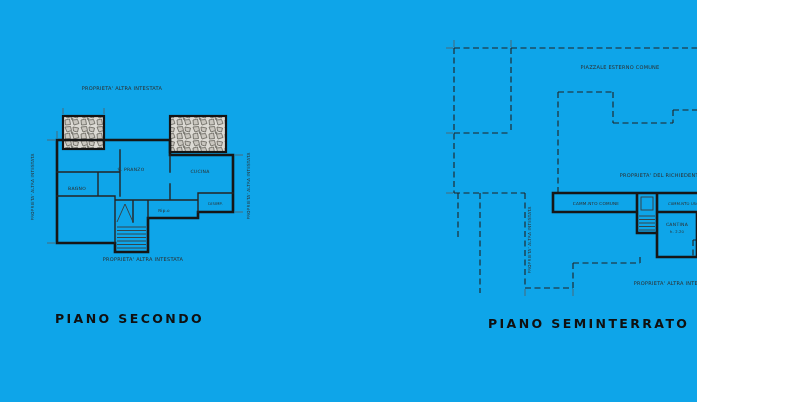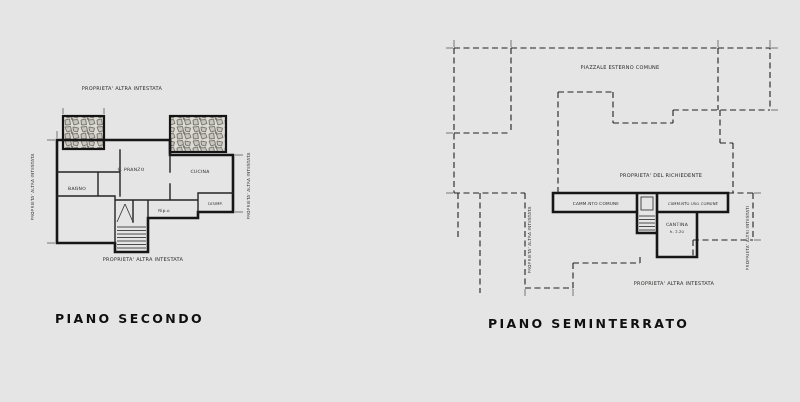--- a/index.html
+++ b/index.html
@@ -1,18 +1,19 @@
 <!DOCTYPE html>
 <html><head>
 <meta charset="utf-8">
 <style>
   html,body{margin:0;padding:0;background:#ffffff;}
   .canvas{
-    position:relative;width:800px;height:402px;background:#e5e5e5;overflow:hidden;
+    position:relative;width:660px;height:402px;background:#0ea5e9;overflow:hidden;
     font-family:"DejaVu Sans", sans-serif;
+    padding-left:37px;
   }
   svg{position:absolute;left:0;top:0;}
   .wall{stroke:#161616;stroke-width:2.6;fill:none;stroke-linecap:square;}
   .wall-thin{stroke:#242424;stroke-width:1.4;fill:none;stroke-linecap:square;}
   .hair{stroke:#3a3a3a;stroke-width:0.9;fill:none;}
   .dash{stroke:#222;stroke-width:1.1;fill:none;stroke-dasharray:6 3.5;stroke-linecap:butt;}
   .tick{stroke:#5a5a5a;stroke-width:0.8;fill:none;}
   .terrace{fill:url(#stones);stroke:#141414;stroke-width:2.2;}
   text{fill:#2e2c2a;}
   .t-sm{font-size:5px;letter-spacing:0.25px;}

